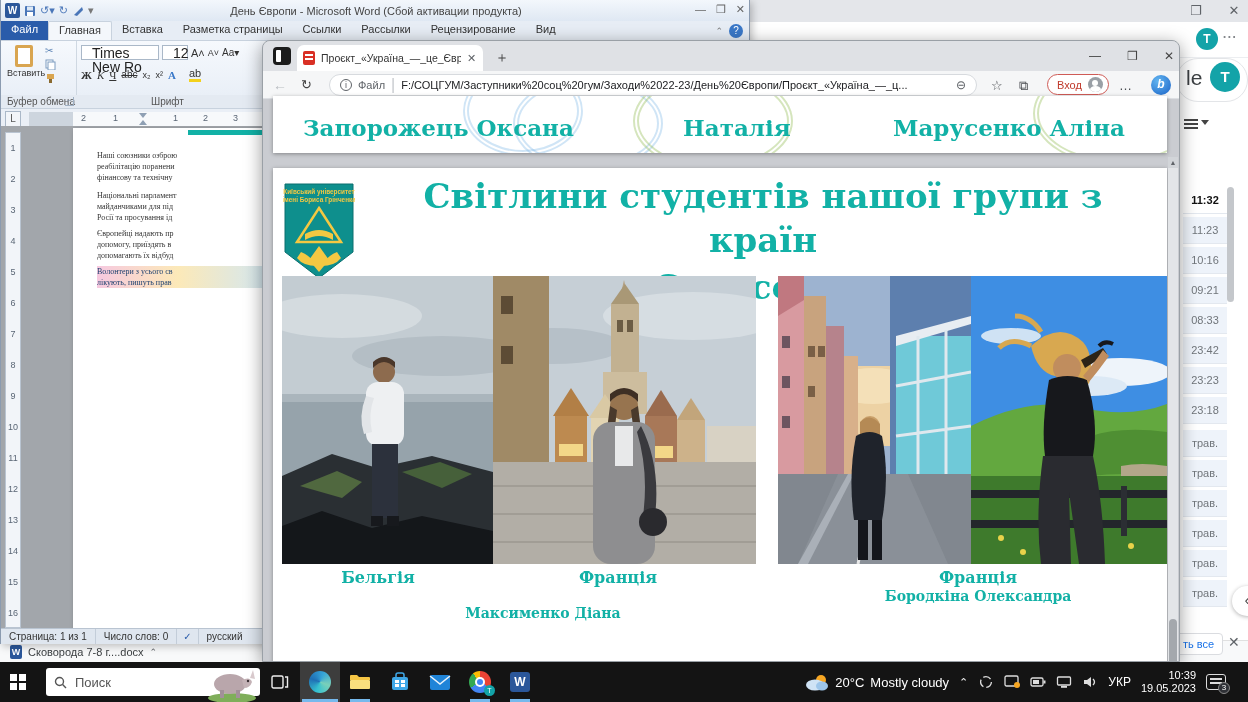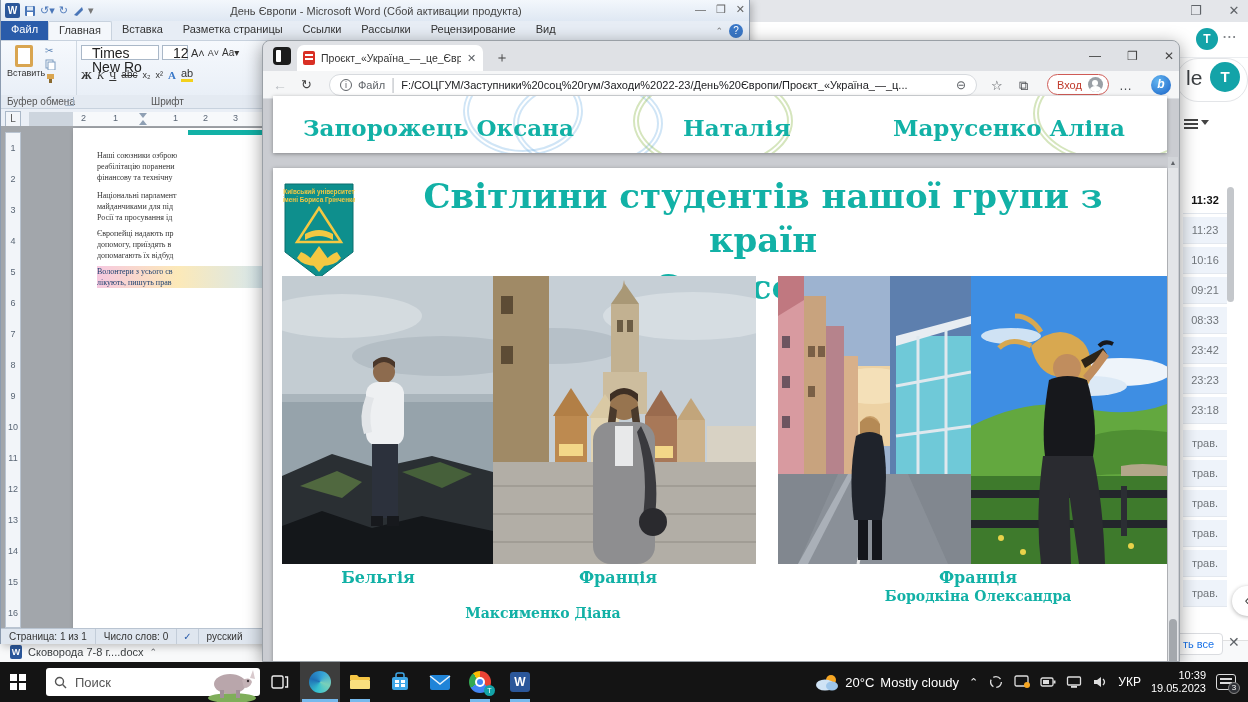--- a/index.html
+++ b/index.html
@@ -52,21 +52,21 @@
   .mini-col { position:absolute; left:44px; top:4px; display:flex; flex-direction:column; gap:3px; font-size:10px; color:#5b83b5; }
   #grp-font { position:absolute; left:76px; top:0; width:190px; height:54px; }
   .fbox { background:#fff; border:1px solid #aab8c8; font-size:14px; color:#222; padding:0 10px; height:15px; line-height:14px; }
   #font-row1 { position:absolute; left:4px; top:4px; display:flex; gap:3px; align-items:center; }
   #font-row2 { position:absolute; left:4px; top:26px; display:flex; gap:5px; align-items:center; font-size:11px; color:#333; }
   #font-row2 .b { font-weight:bold; font-family:"Liberation Serif",serif; }
   #font-row2 .i { font-style:italic; font-family:"Liberation Serif",serif; }
   #font-row2 .u { text-decoration:underline; font-family:"Liberation Serif",serif; }
   #font-row2 .s { text-decoration:line-through; font-size:10px; }
   #font-row2 .sub { font-size:9px; }
-  .hl-ab { border-bottom:3px solid #f3d11c; }
+  .hl-ab { border-bottom:3px solid #f3d11c;margin-left:8px; }
   .eff-a { color:#3a78c8; font-weight:bold; font-family:"Liberation Serif",serif; }
   #word-grouplabels { position:absolute; left:0; top:95px; width:100%; height:14px; background:#e4eaf2; border-bottom:1px solid #c8d2de; font-size:10px; color:#555; }
   #lbl-clip { position:absolute; left:6px; top:1px; } #lbl-font { position:absolute; left:150px; top:1px; }
   .launcher { position:absolute; top:2px; width:9px; height:9px; border:1px solid #9fb0c4; border-top:0; border-left:0; font-size:7px; color:#7d8ea5; line-height:7px; text-align:center;}
   
   #tab-selector { position:absolute; left:4px; top:111px; width:16px; height:16px; background:#f2f5f9; border:1px solid #aab8c8; color:#555; font-size:10px; text-align:center; line-height:14px; }
   #hruler { position:absolute; left:28px; top:112px; width:234px; height:14px; background:#cdd5de; }
   #hruler-white { position:absolute; left:44px; top:0; width:190px; height:14px; background:#f7f9fb; }
   .hnum { position:absolute; top:1px; font-size:9px; color:#5a6675; }
   #indent-marker { position:absolute; left:110px; top:1px; width:9px; height:12px; }
@@ -143,21 +143,21 @@
   #taskbar { position:absolute; left:0; top:662px; width:1248px; height:40px; background:#141414; display:flex; align-items:center; z-index:30; }
   #start-btn { width:36px; height:40px; display:flex; align-items:center; justify-content:center; }
   .win-logo { width:16px; height:16px; display:grid; grid-template-columns:7px 7px; grid-template-rows:7px 7px; gap:2px; }
   .win-logo div { background:#fff; }
   #search-box { width:214px; height:28px; background:#fff; border-radius:3px; margin-left:10px; display:flex; align-items:center; padding:0 8px; gap:8px; position:relative; }
   #search-text { color:#555; font-size:13px; }
   #search-rhino { position:absolute; right:2px; bottom:-6px; width:52px; height:40px; }
   .tb-btn { width:40px; height:40px; display:flex; align-items:center; justify-content:center; position:relative; }
   .tb-btn.open:after { content:""; position:absolute; bottom:0; left:10px; right:10px; height:3px; background:#76b9ed; }
   .tb-btn.focused { background:#3d3d3d; } .tb-btn.focused:after { left:2px; right:2px; }
-  #tray { margin-left:auto; display:flex; align-items:center; gap:10px; padding-right:12px; color:#fff; }
+  #tray { margin-left:auto; display:flex; align-items:center; gap:10px; padding-right:22px; color:#fff; }
   #weather { display:flex; align-items:center; gap:6px; font-size:13px; }
   #tray-chevron { font-size:11px; color:#eee; }
   .tray-ico { width:16px; height:14px; position:relative; }
   #lang-label { font-size:12px; }
   #clock { text-align:right; font-size:11px; line-height:13px; }
   #notif { position:relative; width:20px; height:16px; border:1px solid #ddd; border-radius:3px; }
   #notif:before { content:""; position:absolute; left:3px; top:3px; right:3px; height:1.5px; background:#ddd; box-shadow:0 4px 0 #ddd; }
   #notif-badge { position:absolute; right:-5px; bottom:-5px; width:12px; height:12px; border-radius:50%; background:#2f3136; border:1px solid #888; color:#fff; font-size:8px; text-align:center; line-height:10px; }
 </style>
 </head>

